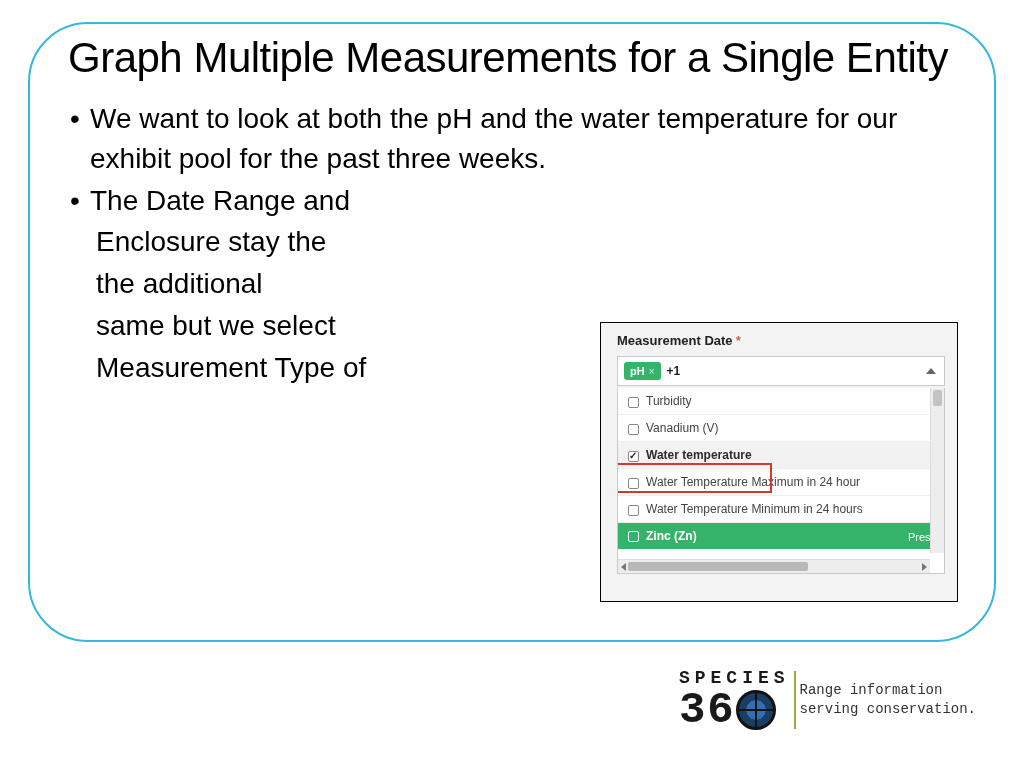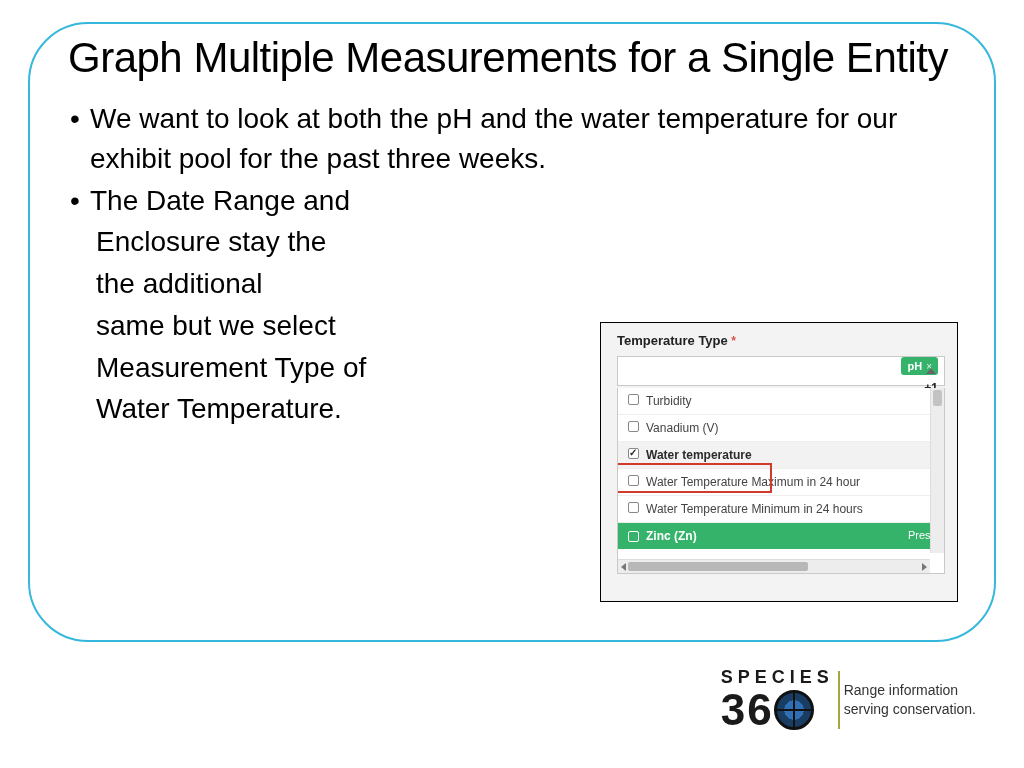--- a/index.html
+++ b/index.html
@@ -62,25 +62,24 @@
     font-size: 13px;
     color: #222;
   }
   .req { color: #d9534f; font-weight: 700; }
   .select-box {
     margin-top: 8px;
     background: #fff;
     border: 1px solid #c9c9c9;
     height: 30px;
     display: flex;
-    align-items: flex-end;
+    align-items: center;
     padding: 0 6px;
     gap: 6px;
     position: relative;
-    flex-direction: column;
   }
   .chip {
     background: #35b36a;
     color: #fff;
     border-radius: 3px;
     font-size: 11px;
     font-weight: 700;
     padding: 3px 6px;
     display: inline-flex;
     align-items: center;
@@ -101,21 +100,21 @@
     margin-top: 2px;
     background: #fff;
     border: 1px solid #c9c9c9;
     border-top: none;
     position: relative;
     height: 186px;
     overflow: hidden;
   }
   .opt {
     display: flex;
-    align-items: flex-start;
+    align-items: flex-end;
     gap: 7px;
     padding: 6px 8px 6px 10px;
     font-size: 12px;
     border-top: 1px solid #eee;
     color: #444;
     white-space: nowrap;
     overflow: hidden;
   }
   .opt:first-child { border-top: none; }
   .cb {
@@ -192,20 +191,21 @@
   .hscroll .arr-r { right: 3px; border-left: 5px solid #777; }
 
   
   .brand {
     position: absolute;
     right: 48px;
     bottom: 36px;
     display: flex;
     align-items: center;
     gap: 4px;
+    font-family: Liberation Mono, monospace;
   }
   .brand-left { text-align: left; }
   .brand-species {
     font-weight: 800;
     letter-spacing: 5px;
     font-size: 18px;
     color: #1a1a1a;
   }
   .brand-360 {
     display: flex;
@@ -257,28 +257,27 @@
     </div>
     <div class="bullet">
       <div class="dot">•</div>
       <div class="txt">The Date Range and</div>
     </div>
     <div class="indent-lines">
       <div>Enclosure stay the</div>
       <div>the additional</div>
       <div>same but we select</div>
       <div>Measurement Type of</div>
-      <div>Water Temperature.</div>
     </div>
   </div>
 
   <div class="panel">
     <div class="panel-inner">
       <div>
-        <span class="field-label">Temperature Type</span>
+        <span class="field-label">Measurement Date</span>
         <span class="req"> *</span>
       </div>
 
       <div class="select-box">
         <span class="chip">
           <span>pH</span>
           <span class="x">×</span>
         </span>
         <span class="plusone">+1</span>
         <span class="chev"></span>

